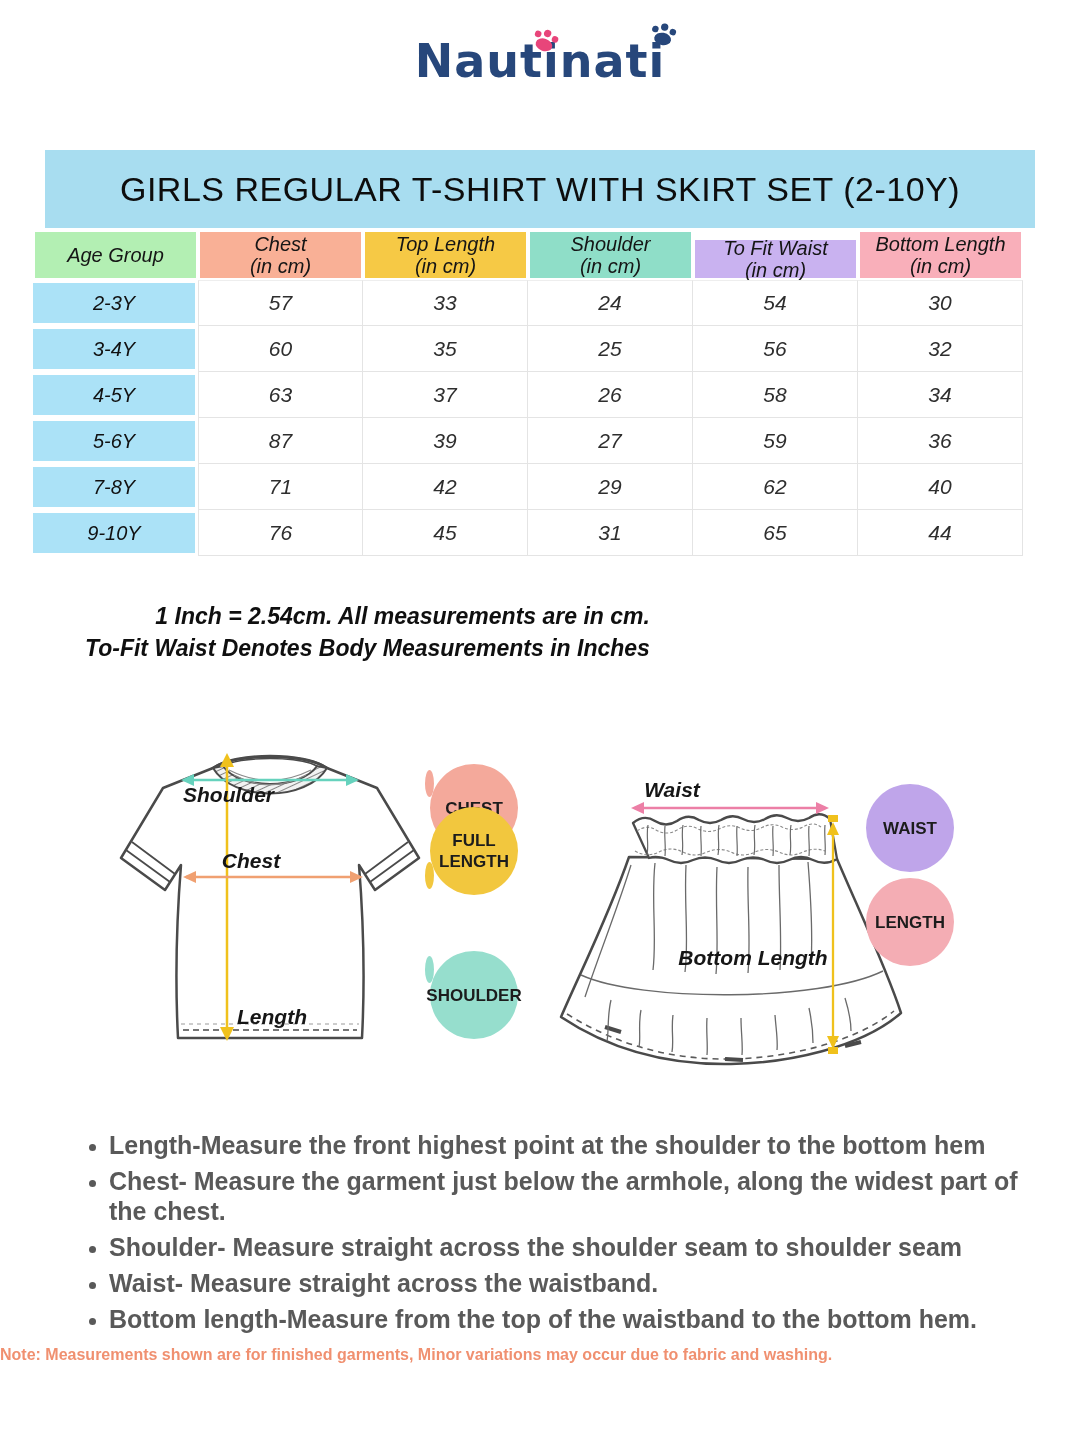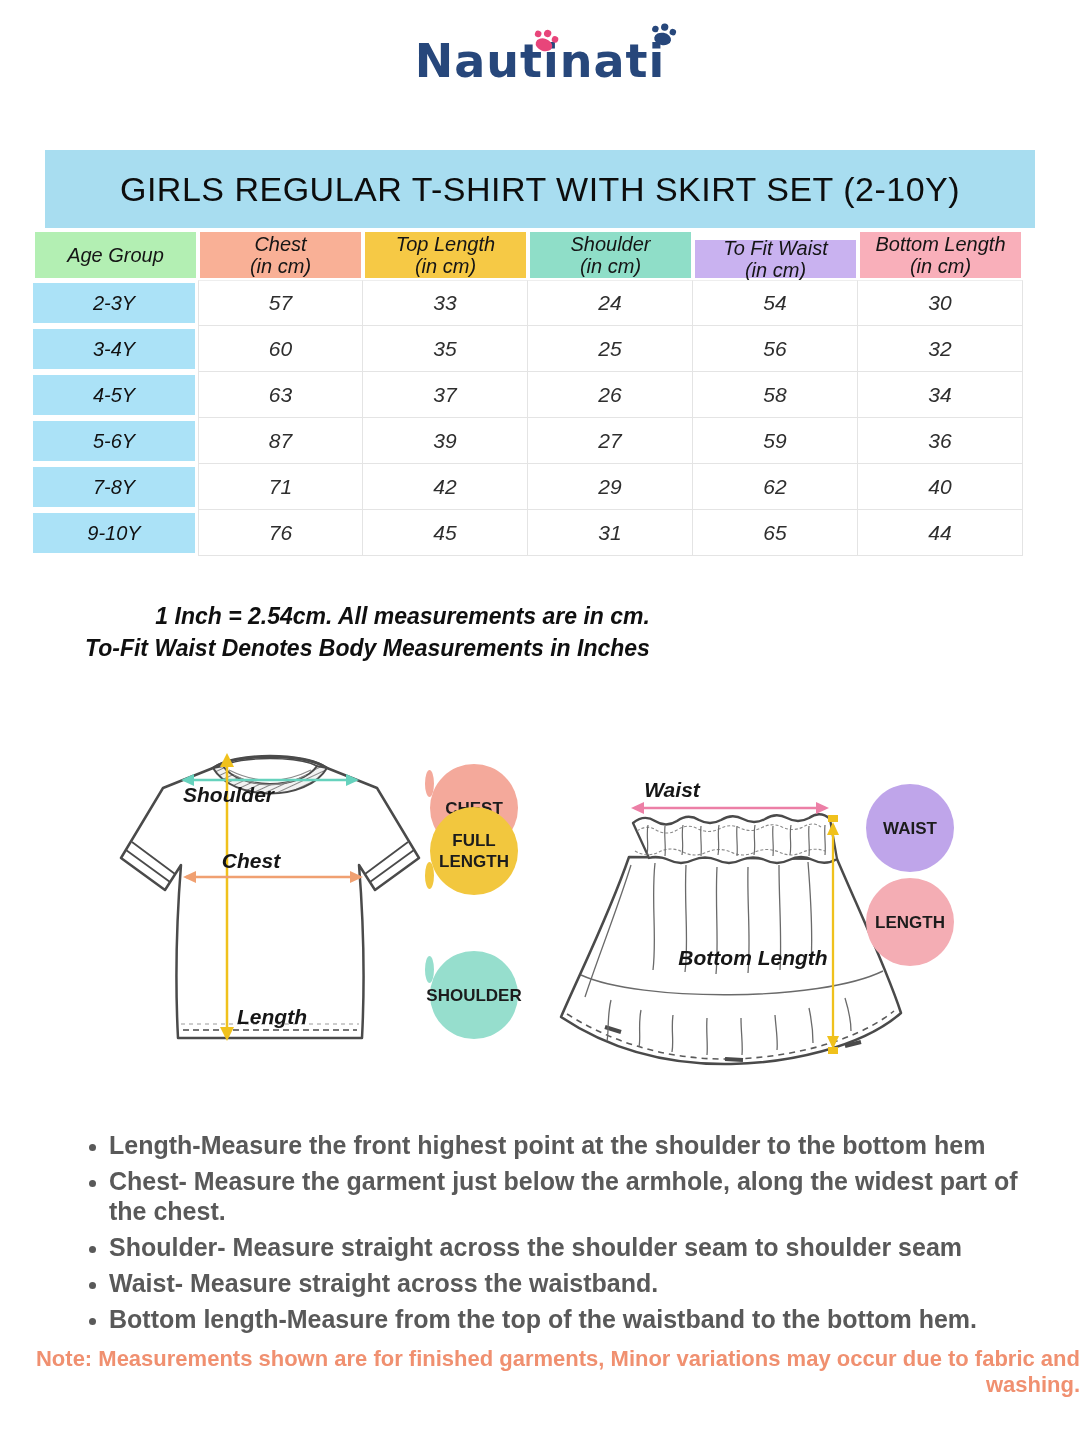--- a/index.html
+++ b/index.html
@@ -87,22 +87,22 @@
     margin:0; padding-left:24px;
   }
   .instructions li {
     font-size:25px; font-weight:bold; color:var(--ink); line-height:30px;
     margin-bottom:6px;
   }
   .instructions li::marker { color:var(--ink); font-size:22px; }
 
   
   .footer-note {
-    position:absolute; left:0; top:1346px; width:1080px; text-align:right;
-    font-size:22px; font-weight:bold; color:var(--note-orange);
+    position:absolute; left:0; top:1346px; width:1080px; text-align:left;
+    font-size:16px; font-weight:bold; color:var(--note-orange);
   }
 
   svg text { font-family:"Liberation Sans", sans-serif; }
 </style>
 </head>
 <body>
 
 <div class="page">
 
   <div class="logo-wrap">

